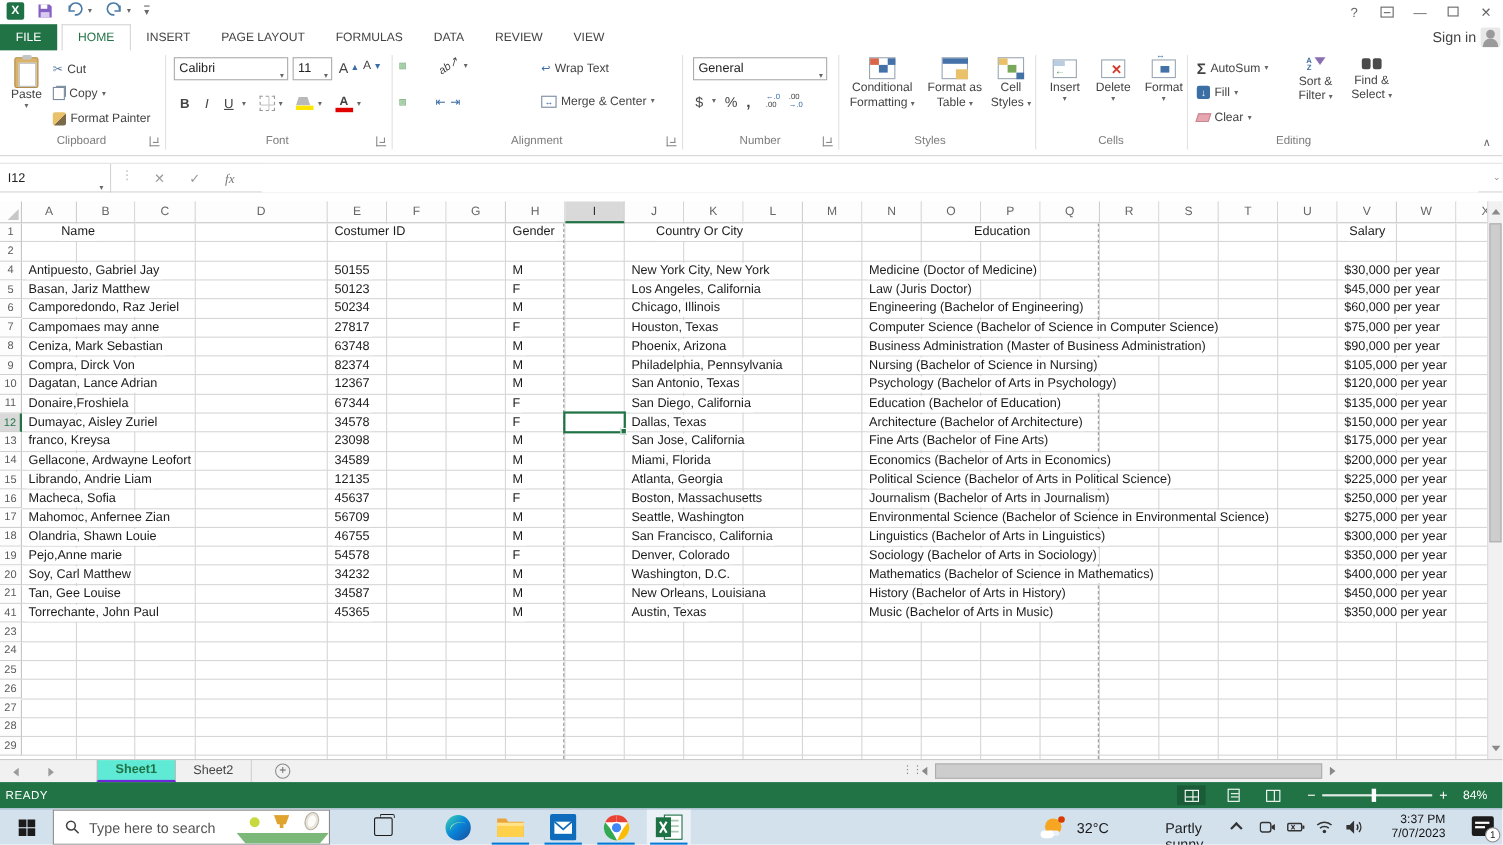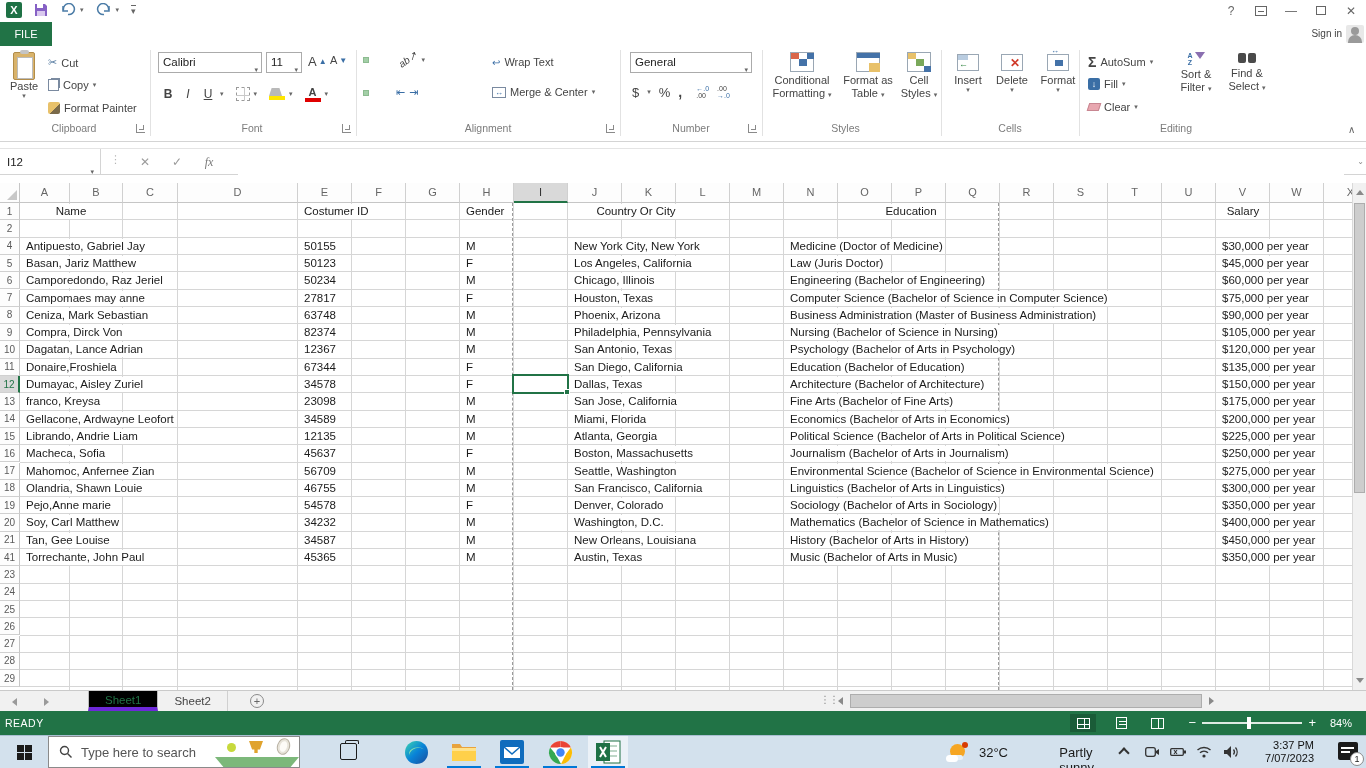--- a/index.html
+++ b/index.html
@@ -17,21 +17,21 @@
   .ribbondisp{width:12px;height:10px;border:1px solid #666;margin:6px auto;position:relative}
   .ribbondisp:after{content:"";position:absolute;left:2px;top:1px;width:6px;height:3px;border-bottom:1px solid #666}
   .maxbox{width:10px;height:9px;border:1px solid #666;margin:6px auto}
 
   
   .tabrow{position:absolute;left:0;top:22px;width:1366px;height:24px;background:#fff}
   .filetab{position:absolute;left:0;top:0;width:52px;height:24px;background:#217346;color:#fff;text-align:center;line-height:24px;font-size:11px}
   .rtabs{position:absolute;left:56px;top:0;display:flex;height:24px}
   .rtab{padding:0 14px;line-height:24px;font-size:11px;color:#444}
   .rtab.active{color:#217346;background:#fff;border:1px solid #d4d4d4;border-bottom:none;line-height:22px}
-  .signin{position:absolute;right:24px;top:0;line-height:24px;font-size:10px;color:#444}
+  .signin{position:absolute;right:24px;top:0;line-height:24px;font-size:13px;color:#444}
   .personicon{position:absolute;right:2px;top:3px;width:18px;height:18px;background:#e8e8e8;border-radius:2px;overflow:hidden}
   .personicon i{display:block;width:8px;height:8px;border-radius:50%;background:#9a9a9a;margin:2px auto 0}
   .personicon b{display:block;width:14px;height:8px;border-radius:7px 7px 0 0;background:#9a9a9a;margin:0 auto}
 
   
   .ribbon{position:absolute;left:0;top:46px;width:1366px;height:96px;background:#fff;border-bottom:1px solid #d4d4d4}
   .gsep{position:absolute;top:4px;width:1px;height:86px;background:#e2e2e2}
   .glabel{position:absolute;top:76px;font-size:10.5px;color:#7c7c7c;text-align:center}
   .dlg{position:absolute;top:78px;width:9px;height:9px;border-left:1px solid #8a8a8a;border-bottom:1px solid #8a8a8a}
   .dlg:after{content:"";position:absolute;right:1px;top:1px;width:4px;height:4px;border-right:1px solid #8a8a8a;border-bottom:1px solid #8a8a8a}
@@ -84,21 +84,21 @@
   .selhandle{position:absolute;width:6px;height:6px;background:#217346;border:1px solid #fff}
   .vscroll{position:absolute;left:1352px;top:183px;width:14px;height:507px;background:#f1f1f1;border-left:1px solid #d9d9d9}
   .varrow{position:absolute;left:3px;width:0;height:0;border-left:4px solid transparent;border-right:4px solid transparent}
   .vthumb{position:absolute;left:1px;width:11px;background:#cdcdcd;border:1px solid #adadad}
 
   
   .tabbar{position:absolute;left:0;top:690px;width:1366px;height:21px;background:#f1f1f1;border-top:1px solid #cacaca}
   .navarr{position:absolute;top:7px;width:0;height:0;border-top:4px solid transparent;border-bottom:4px solid transparent}
   .stabs{position:absolute;left:88px;top:0;display:flex;height:20px}
   .stab{padding:0 16px;line-height:20px;font-size:11.5px;color:#444;border-right:1px solid #d0d0d0}
-  .stab.active{background:#000000;color:#217346;font-weight:normal;border:1px solid #bdbdbd;border-top:none;border-bottom:4px solid #6d28d9;line-height:18px}
+  .stab.active{background:#5eead4;color:#217346;font-weight:bold;border:1px solid #bdbdbd;border-top:none;border-bottom:2px solid #6d28d9;line-height:18px}
   .addsheet{position:absolute;left:250px;top:3px;width:14px;height:14px;border:1px solid #8a8a8a;border-radius:50%;color:#666;font-size:11px;line-height:12px;text-align:center}
   .hscroll{position:absolute;left:838px;top:3px;width:376px;height:14px;background:#f1f1f1}
   .hthumb{position:absolute;left:12px;top:0;width:352px;height:14px;background:#cdcdcd;border:1px solid #adadad}
   .tdots{position:absolute;left:820px;top:3px;color:#8a8a8a;font-size:10px;letter-spacing:-1px}
 
   
   .statusbar{position:absolute;left:0;top:711px;width:1366px;height:24px;background:#217346;color:#fff}
   .ready{position:absolute;left:5px;top:6px;font-size:10.5px;letter-spacing:.5px}
   .viewbtn{position:absolute;top:3px;width:26px;height:18px;display:flex;align-items:center;justify-content:center}
   .viewbtn.on{background:#1a5c38}
@@ -172,20 +172,29 @@
       <div class="winbtn">—</div>
       <div class="winbtn">
           <div class="maxbox"></div>
         </div>
       <div class="winbtn">✕</div>
     </div>
   </div>
 
   <div class="tabrow">
     <div class="filetab">FILE</div>
+    <div class="rtabs">
+        <span class="rtab active">HOME</span>
+        <span class="rtab">INSERT</span>
+        <span class="rtab">PAGE LAYOUT</span>
+        <span class="rtab">FORMULAS</span>
+        <span class="rtab">DATA</span>
+        <span class="rtab">REVIEW</span>
+        <span class="rtab">VIEW</span>
+      </div>
     <div class="signin">Sign in</div>
     <div class="personicon">
         <i></i>
         <b></b>
       </div>
   </div>
 
   <div class="ribbon">
 
     <div class="bigbtn" style="left:4px;top:6px;width:40px">

